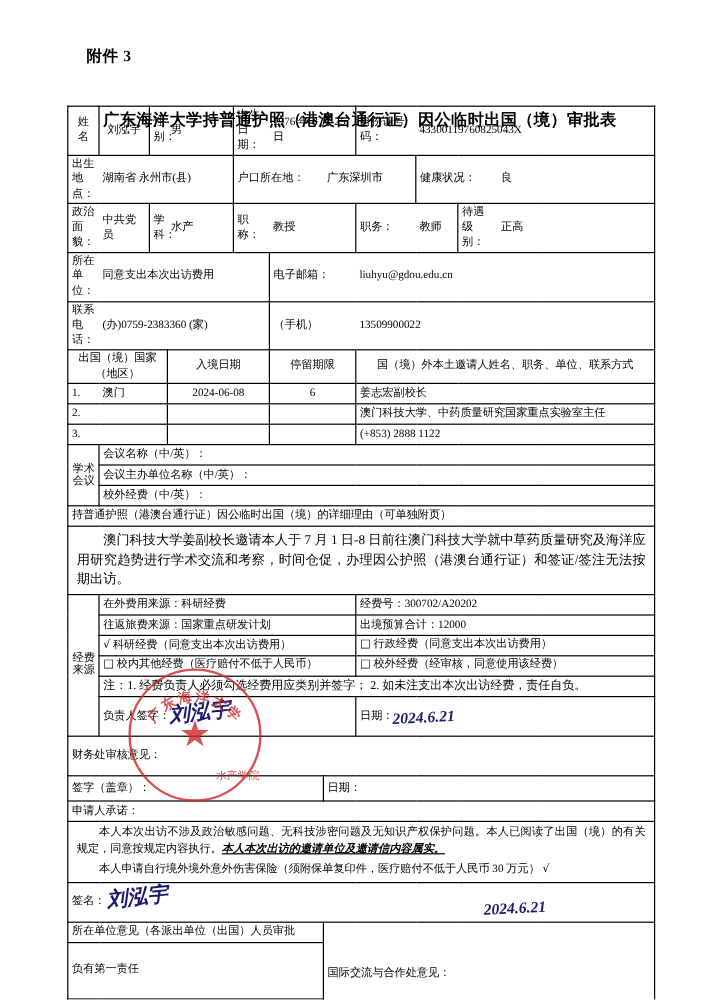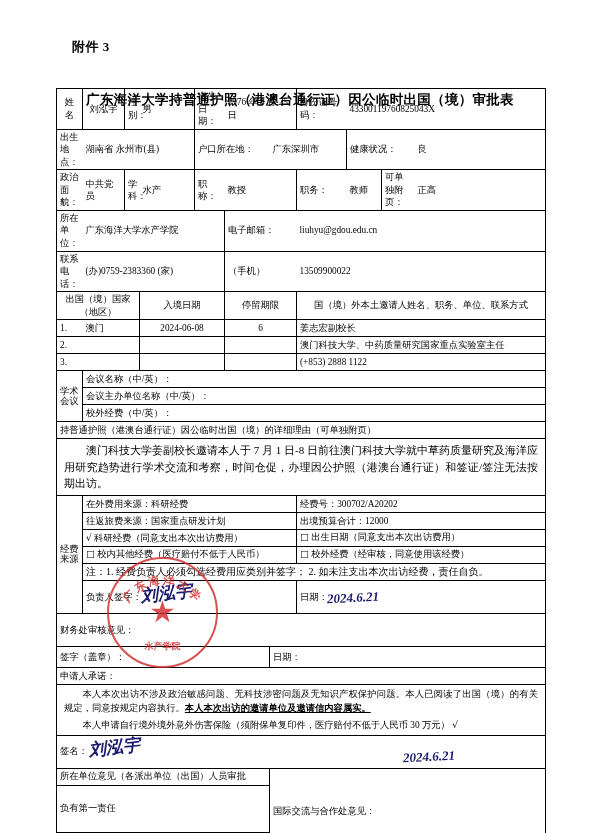--- a/index.html
+++ b/index.html
@@ -56,41 +56,41 @@
     vertical-align: middle;
     height: 14px;
   }
   .c { text-align: center; }
   .l { text-align: left; }
   .vt { vertical-align: top; }
   .nb-r { border-right: none !important; }
   .nb-l { border-left: none !important; }
   .tall { height: 26px; }
   .vert-label {
-    text-align: left;
+    text-align: right;
     font-size: 9.3px;
     line-height: 1.15;
     letter-spacing: 0;
   }
   .smallnote { font-size: 10px; }
   .para {
     font-size: 11px;
     line-height: 1.5;
     text-indent: 2em;
     padding: 2px 4px;
     text-align: justify;
   }
   .para2 {
     font-size: 9.3px;
     line-height: 1.55;
     text-indent: 2em;
     padding: 1px 4px;
     text-align: justify;
   }
-  .underline-b { text-decoration: underline; font-weight: bold; }
+  .underline-b { text-decoration: underline; font-weight: bold; font-style: italic; }
   .ck { font-family: "DejaVu Sans", sans-serif; font-size: 9px; }
   .box { font-family: "DejaVu Sans", sans-serif; font-size: 9.5px; }
 
   
   .sig {
     font-family: "Liberation Serif", serif;
     font-style: italic;
     font-weight: bold;
     color: #1a1a6e;
     transform: rotate(-6deg);
@@ -142,24 +142,24 @@
     font-size: 11.5px;
     font-family: "Liberation Serif", serif;
     font-weight: bold;
     letter-spacing: 2px;
   }
   .seal .bottom-text {
     position: absolute;
     left: 0;
     right: 0;
     bottom: 13px;
-    text-align: center;
+    text-align: right;
     color: #d12b2b;
     font-size: 9px;
-    font-weight: bold;
+    font-weight: normal;
   }
 </style>
 </head>
 <body>
 
 <div class="page">
 
   <div class="attach-no">附件 3</div>
   <div class="doc-title">广东海洋大学持普通护照（港澳台通行证）因公临时出国（境）审批表</div>
 
@@ -202,27 +202,27 @@
 
     <tr>
       <td class="l nb-r">政治面貌：</td>
       <td class="l nb-l">中共党员</td>
       <td class="l nb-r" colspan="1">学科：</td>
       <td class="l nb-l">水产</td>
       <td class="l nb-r">职称：</td>
       <td class="l nb-l" colspan="2">教授</td>
       <td class="l nb-r">职务：</td>
       <td class="l nb-l">教师</td>
-      <td class="l nb-r">可单独附页：</td>
+      <td class="l nb-r">待遇级别：</td>
       <td class="l nb-l" colspan="2">正高</td>
     </tr>
 
     <tr>
       <td class="l nb-r">所在单位：</td>
-      <td class="l nb-l" colspan="4">广东海洋大学水产学院</td>
+      <td class="l nb-l" colspan="4">同意支出本次出访费用</td>
       <td class="l nb-r" colspan="2">电子邮箱：</td>
       <td class="l nb-l" colspan="5">liuhyu@gdou.edu.cn</td>
     </tr>
 
     <tr>
       <td class="l nb-r">联系电话：</td>
       <td class="l nb-l" colspan="4">(办)0759-2383360 (家)</td>
       <td class="l nb-r" colspan="2">（手机）</td>
       <td class="l nb-l" colspan="5">13509900022</td>
     </tr>
@@ -293,21 +293,21 @@
         <span>出境预算合计：</span><span>12000</span>
       </td>
     </tr>
     <tr>
       <td class="l" colspan="6">
         <span class="ck">√</span>
         <span>科研经费（同意支出本次出访费用）</span>
       </td>
       <td class="l" colspan="5">
         <span class="box">□</span>
-        <span>出生日期（同意支出本次出访费用）</span>
+        <span>行政经费（同意支出本次出访费用）</span>
       </td>
     </tr>
     <tr>
       <td class="l" colspan="6">
         <span class="box">□</span>
         <span>校内其他经费（医疗赔付不低于人民币）</span>
       </td>
       <td class="l" colspan="5">
         <span class="box">□</span>
         <span>校外经费（经审核，同意使用该经费）</span>

